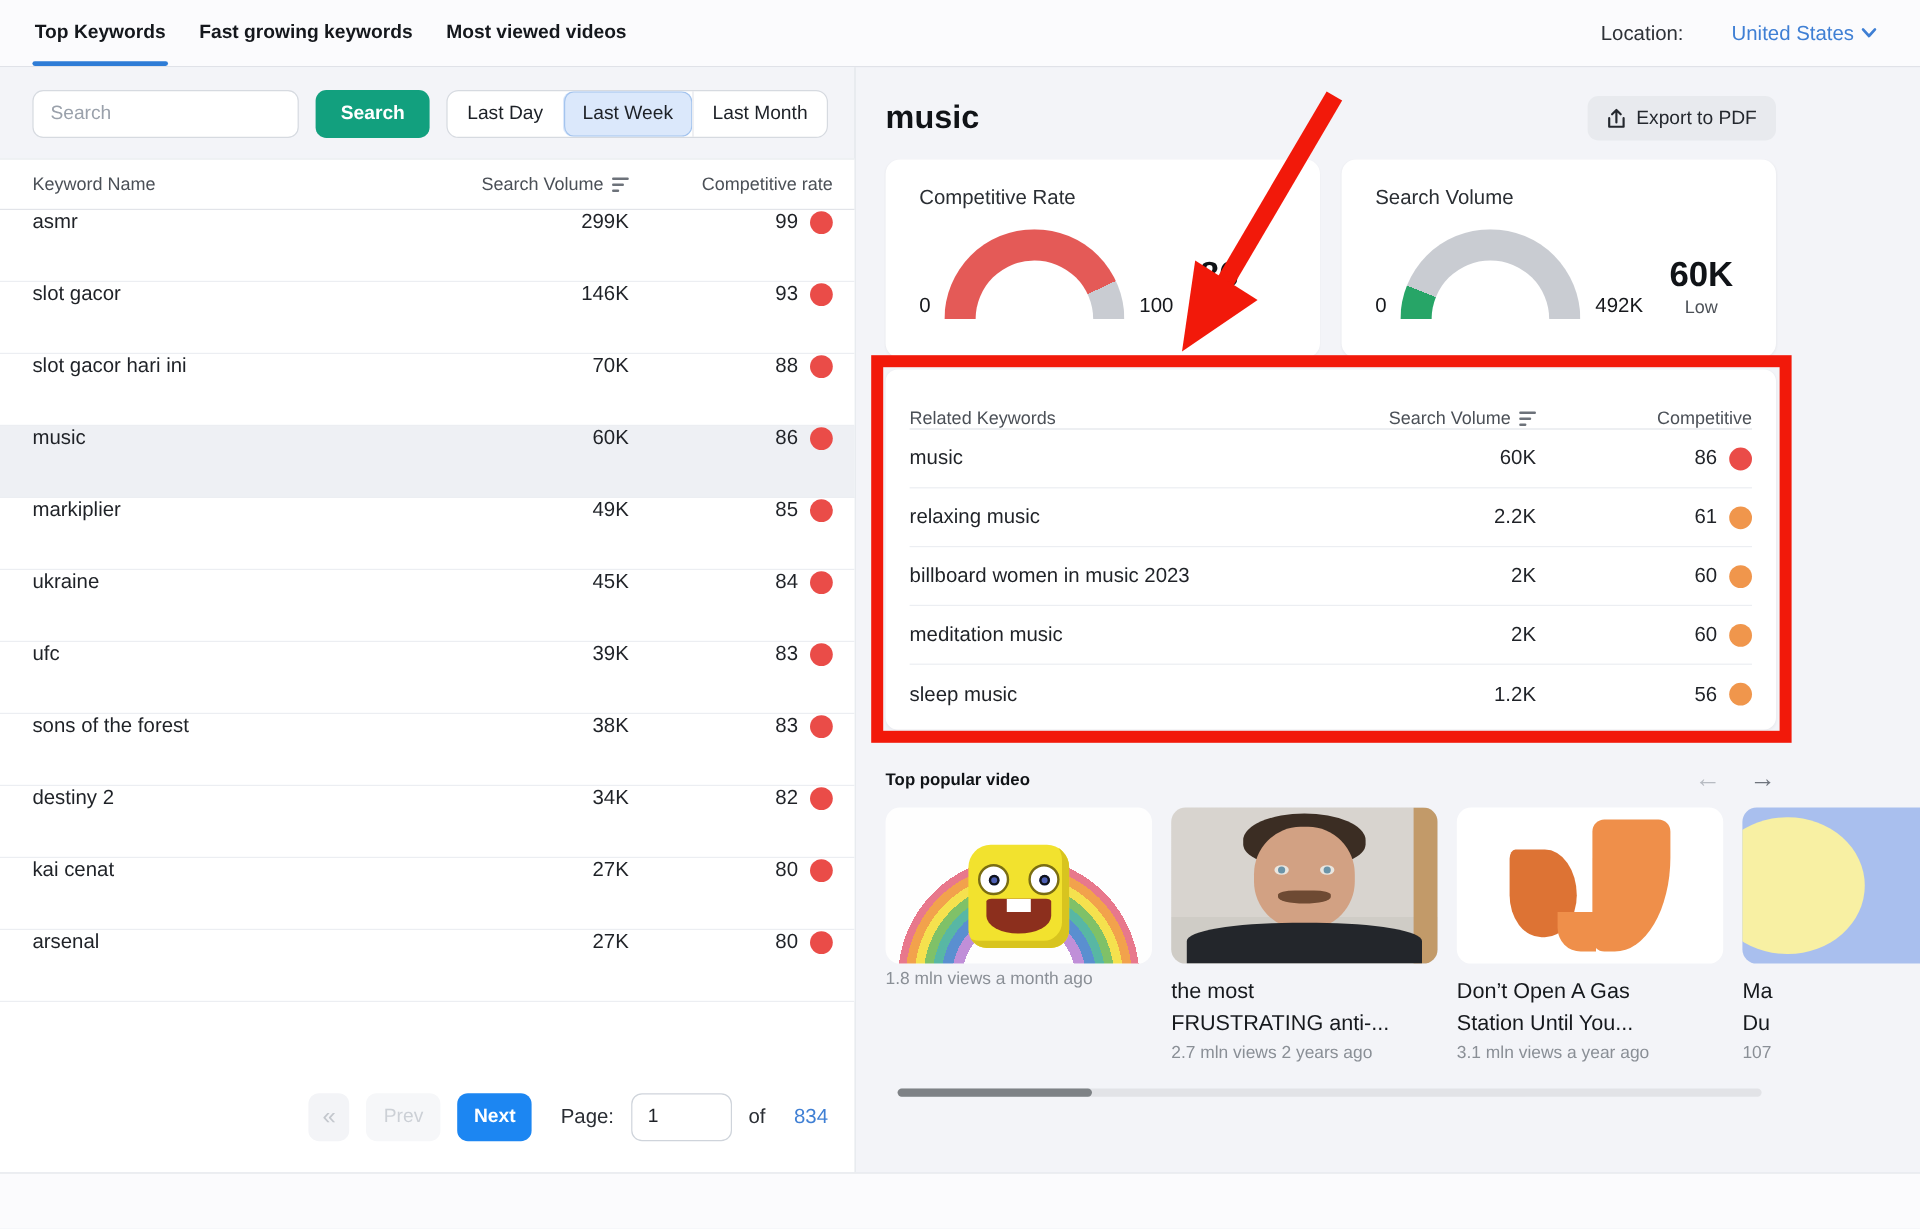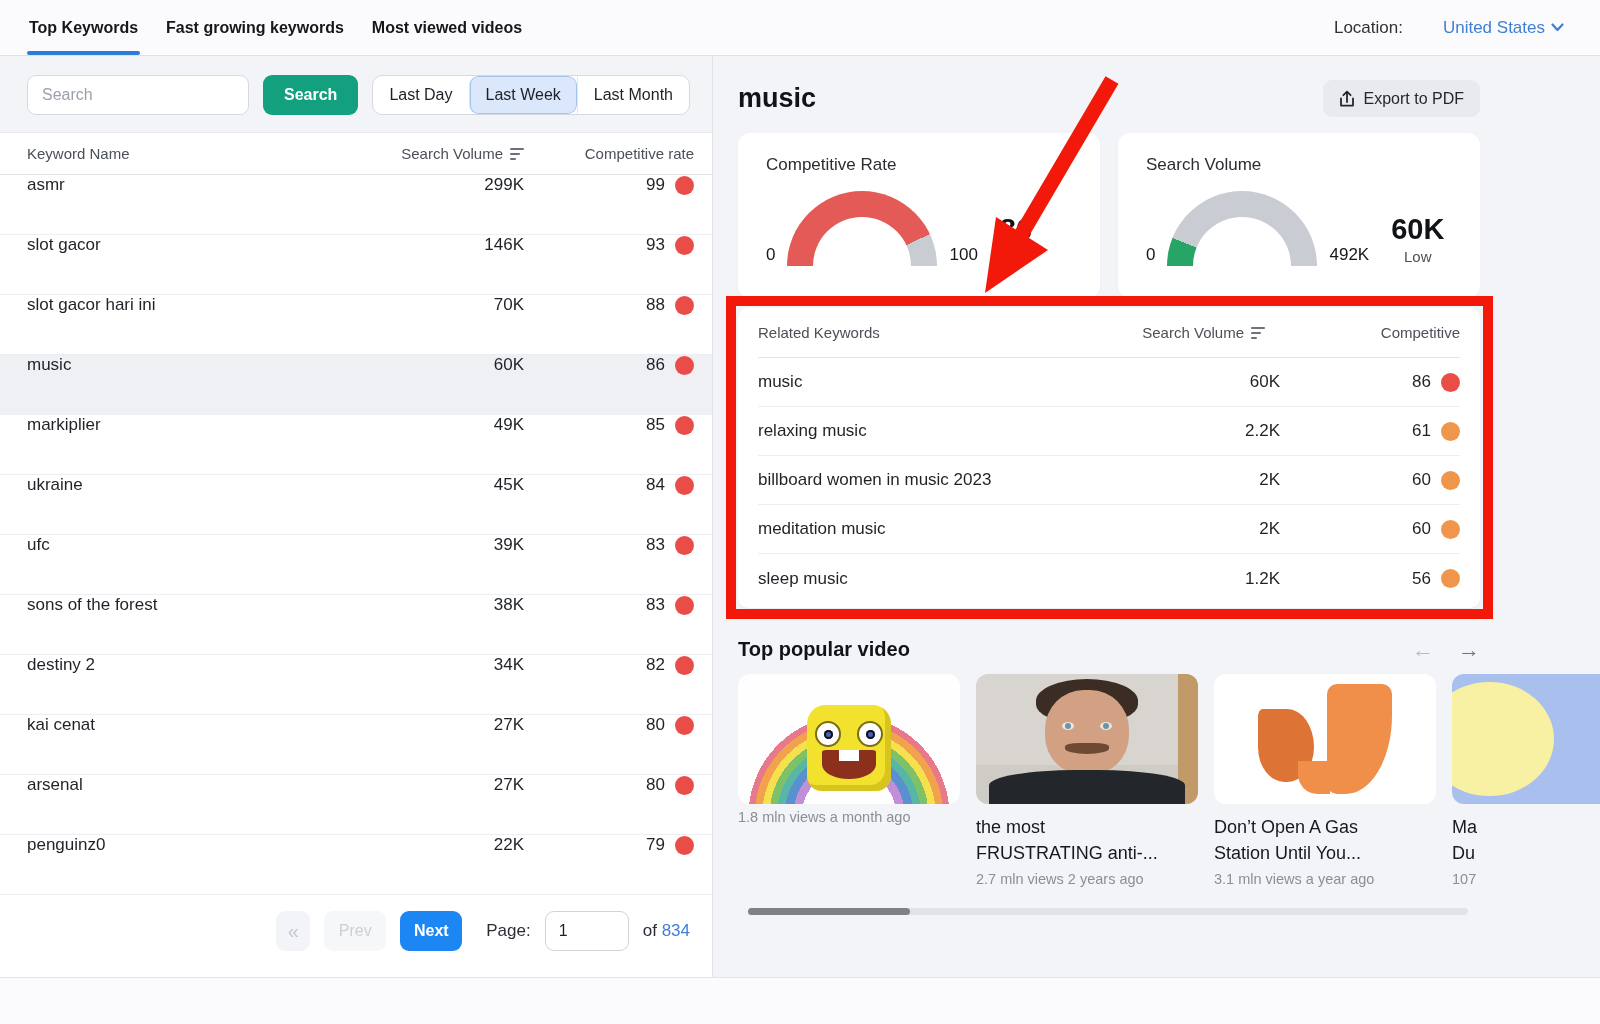--- a/index.html
+++ b/index.html
@@ -55,21 +55,21 @@
     gap:14px; padding:16px 22px 26px; }
   .pg-btn { height:40px; border:none; border-radius:9px; font-size:16px; font-family:inherit;
     display:flex; align-items:center; justify-content:center; cursor:pointer; }
   .pg-first { width:34px; background:#f3f4f7; color:#c3c7cd; font-size:20px; }
   .pg-prev { width:62px; background:#f6f7f9; color:#ccd0d6; }
   .pg-next { width:62px; background:#1c86f2; color:#fff; font-weight:700; }
   .pg-label { font-size:17px; color:#2a2e34; margin-left:10px; }
   .pg-input { width:84px; height:40px; border:1px solid #cfd4db; border-radius:9px;
     font-size:16px; padding:0 13px; font-family:inherit; color:#1f2227; }
   .pg-of { font-size:17px; color:#2a2e34; }
-  .pg-of b { color:#3f7fd4; font-weight:400; }
+  .pg-of b { color:#3f7fd4; font-weight:400;margin-left:19px; }
 
   
   .detail-header { width:742px; display:flex; justify-content:space-between; align-items:center; margin-bottom:16px; }
   .detail-title { font-size:27px; font-weight:700; color:#101317; margin:0; }
   .btn-export { height:37px; background:#e8eaee; border:none; border-radius:9px; padding:0 16px;
     display:flex; align-items:center; gap:9px; font-size:16px; color:#24282e; font-family:inherit; cursor:pointer; }
 
   .gauge-cards { display:flex; gap:18px; margin-bottom:10px; }
   .card { background:#fff; border-radius:12px; box-shadow:0 1px 2px rgba(20,24,31,.04); }
   .gauge-card { width:362px; height:165px; padding:22px 20px 0 28px; }
@@ -79,32 +79,32 @@
   .gauge { width:150px; height:76px; position:relative; overflow:hidden; margin:0 12px; flex:none; }
   .gauge::before { content:""; position:absolute; left:0; top:0; width:150px; height:150px; border-radius:50%;
     background:conic-gradient(from 270deg, var(--fill) 0 var(--deg), #c9ccd2 var(--deg) 180deg, transparent 180deg); }
   .gauge::after { content:""; position:absolute; left:26px; top:26px; width:98px; height:98px; border-radius:50%; background:#fff; }
   .g-value { margin-left:22px; display:flex; flex-direction:column; align-items:center; padding-bottom:2px; }
   .g-num { font-size:29px; font-weight:700; color:#101317; }
   .g-level { font-size:15px; color:#4c5157; margin-top:2px; }
 
   .related-card { width:742px; background:#fff; border-radius:10px; margin-bottom:30px; padding:0 20px 5px;
     box-shadow:0 1px 2px rgba(20,24,31,.04); }
-  .rhead { display:flex; height:50px; align-items:center; font-size:15px; color:#4b5057; border-bottom:1px solid #e2e4e9;gap:15px; }
+  .rhead { display:flex; height:50px; align-items:flex-end; font-size:15px; color:#4b5057; border-bottom:1px solid #e2e4e9; }
   .rrow { display:flex; height:49px; align-items:center; font-size:17px; color:#1f2227;
     border-bottom:1px solid #eceef2; cursor:pointer; }
   .rrow:last-child { border-bottom:none; }
   .r-kw { flex:1; }
   .r-vol { width:150px; display:flex; justify-content:flex-end; align-items:center; gap:7px; }
   .r-rate { width:180px; display:flex; justify-content:flex-end; align-items:center; }
 
   
   .videos { width:742px; }
   .v-head { display:flex; justify-content:space-between; align-items:center; margin-bottom:13px; }
-  .v-heading { font-size:20px; font-weight:700; color:#101317; }
+  .v-heading { font-size:14px; font-weight:700; color:#101317; }
   .v-arrows { display:flex; gap:24px; font-size:22px; line-height:1; }
   .arrow-left { color:#b7bbc2; cursor:pointer; } .arrow-right { color:#6f747d; cursor:pointer; }
   .video-row { display:flex; gap:16px; width:960px; }
   .video-card { width:222px; flex:none; cursor:pointer; }
   .thumb { width:222px; height:130px; border-radius:12px; overflow:hidden; position:relative; background:#fff; }
   .v-title { font-size:18px; line-height:26px; color:#16191d; margin-top:10px; white-space:nowrap; overflow:hidden; }
   .v-meta { font-size:14.5px; color:#8a8f96; margin-top:5px; white-space:nowrap; overflow:hidden; }
   .scrollbar { width:720px; height:7px; background:#e2e3e7; border-radius:4px; margin:21px 0 0 10px; position:relative; }
   .scroll-thumb { position:absolute; left:0; top:0; height:7px; width:162px; background:#7e8286; border-radius:4px; cursor:pointer; }
 
@@ -277,28 +277,20 @@
               </span>
             </div>
             <div class="krow">
               <span class="c-kw">arsenal</span>
               <span class="c-vol">27K</span>
               <span class="c-rate">
                 <span>80</span>
                 <span class="dot" style="background: rgb(234, 76, 72);"></span>
               </span>
             </div>
-            <div class="krow">
-              <span class="c-kw">penguinz0</span>
-              <span class="c-vol">22K</span>
-              <span class="c-rate">
-                <span>79</span>
-                <span class="dot" style="background: rgb(234, 76, 72);"></span>
-              </span>
-            </div>
           </div>
       </div>
 
       <div class="pagination">
         <button class="pg-btn pg-first">«</button>
         <button class="pg-btn pg-prev">Prev</button>
         <button class="pg-btn pg-next">Next</button>
         <span class="pg-label">Page:</span>
         <input class="pg-input" value="1" style="">
         <span class="pg-of">

